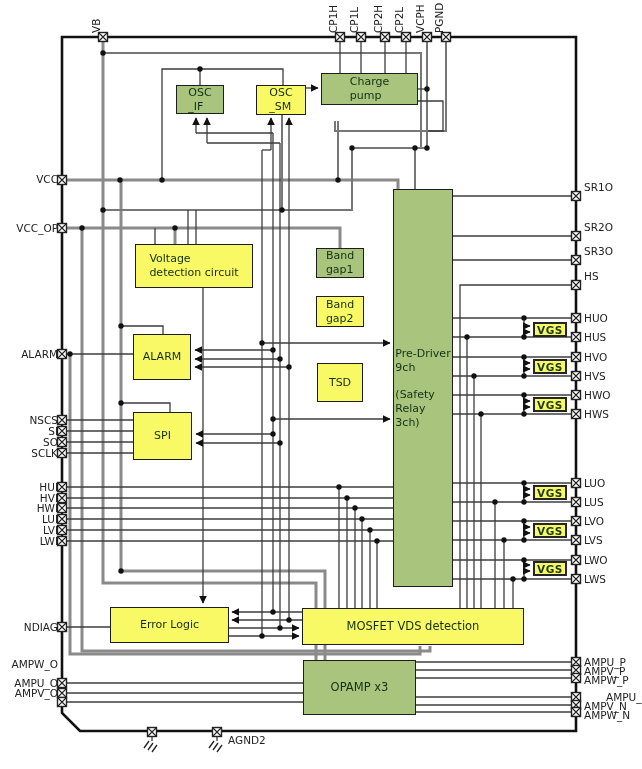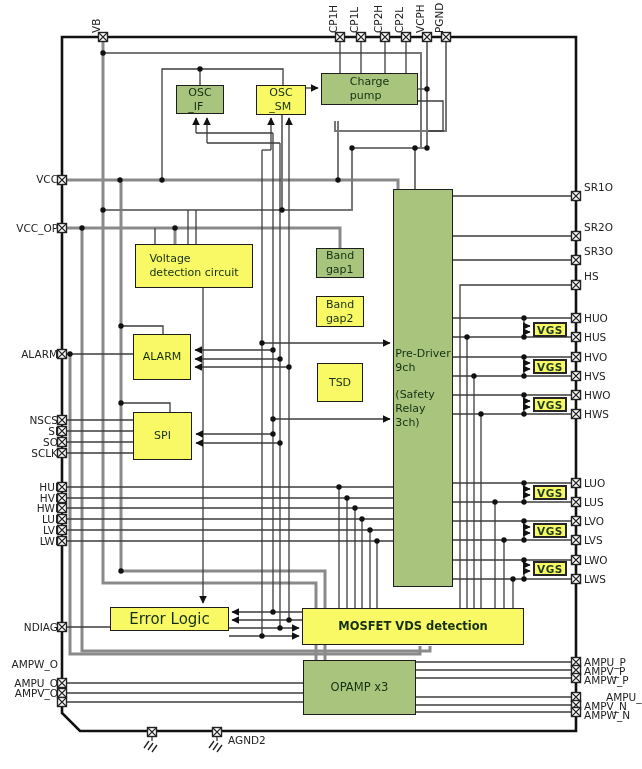--- a/index.html
+++ b/index.html
@@ -293,22 +293,22 @@
 gap2</span></div>
 <div class="blk y" style="left:133px;top:334px;width:58px;height:46px;"><span>ALARM</span></div>
 <div class="blk y" style="left:317px;top:363px;width:46px;height:39px;"><span>TSD</span></div>
 <div class="blk y" style="left:133px;top:412px;width:59px;height:48px;"><span>SPI</span></div>
 <div class="blk g" style="left:393px;top:189px;width:60px;height:398px;"><span>Pre-Driver
 9ch
 
 (Safety
 Relay
 3ch)</span></div>
-<div class="blk y" style="left:110px;top:607px;width:119px;height:24px;font-size:15px;"><span>Error Logic</span></div>
-<div class="blk y" style="left:302px;top:608px;width:222px;height:37px;font-size:11.5px;font-weight:bold;"><span>MOSFET VDS detection</span></div>
+<div class="blk y" style="left:110px;top:607px;width:119px;height:36px;font-size:11px;"><span>Error Logic</span></div>
+<div class="blk y" style="left:302px;top:608px;width:222px;height:37px;font-size:11.5px;"><span>MOSFET VDS detection</span></div>
 <div class="blk g" style="left:303px;top:660px;width:113px;height:55px;font-size:11.5px;"><span>OPAMP x3</span></div>
 
 <div class="vgs" style="left:533px;top:322px;width:34px;height:15px;">
       <span>VGS</span>
     </div>
 <div class="vgs" style="left:533px;top:359px;width:34px;height:15px;">
       <span>VGS</span>
     </div>
 <div class="vgs" style="left:533px;top:397px;width:34px;height:15px;">
       <span>VGS</span>

